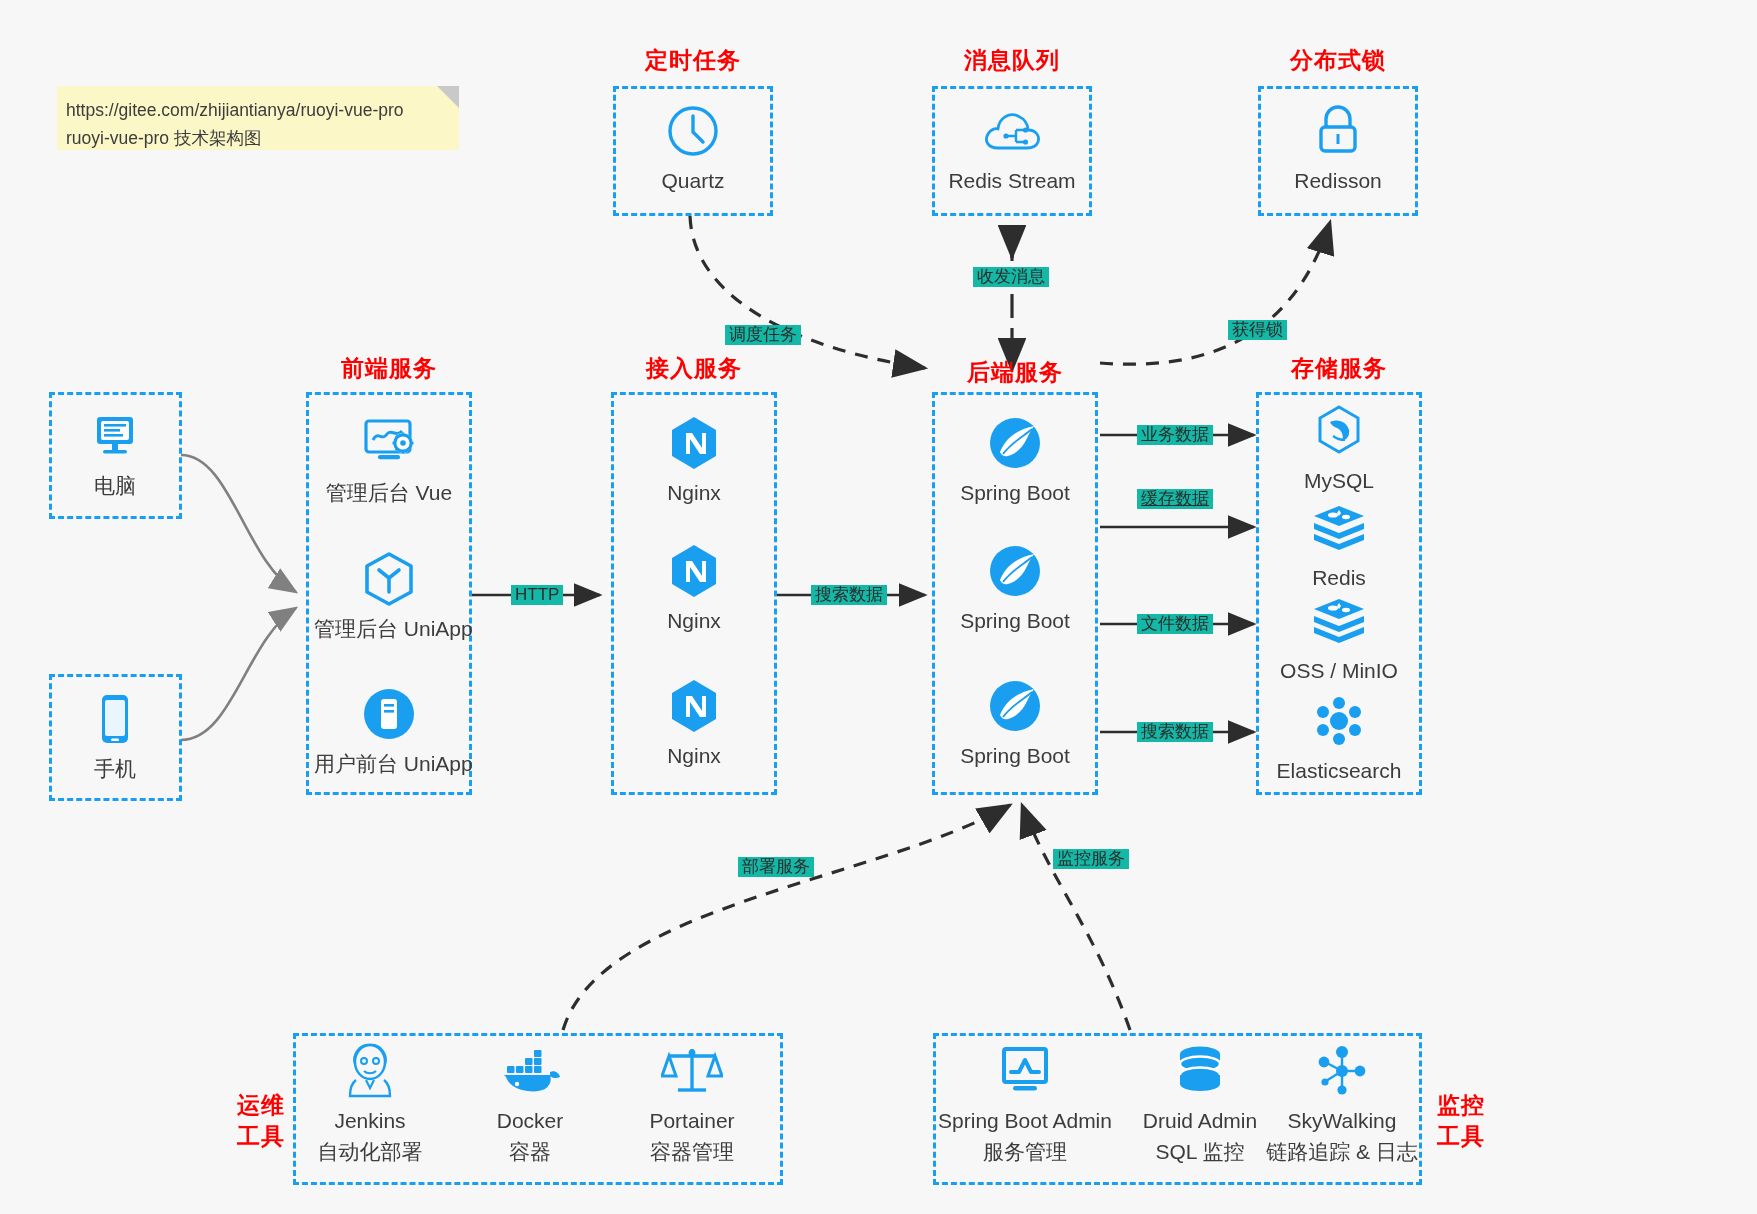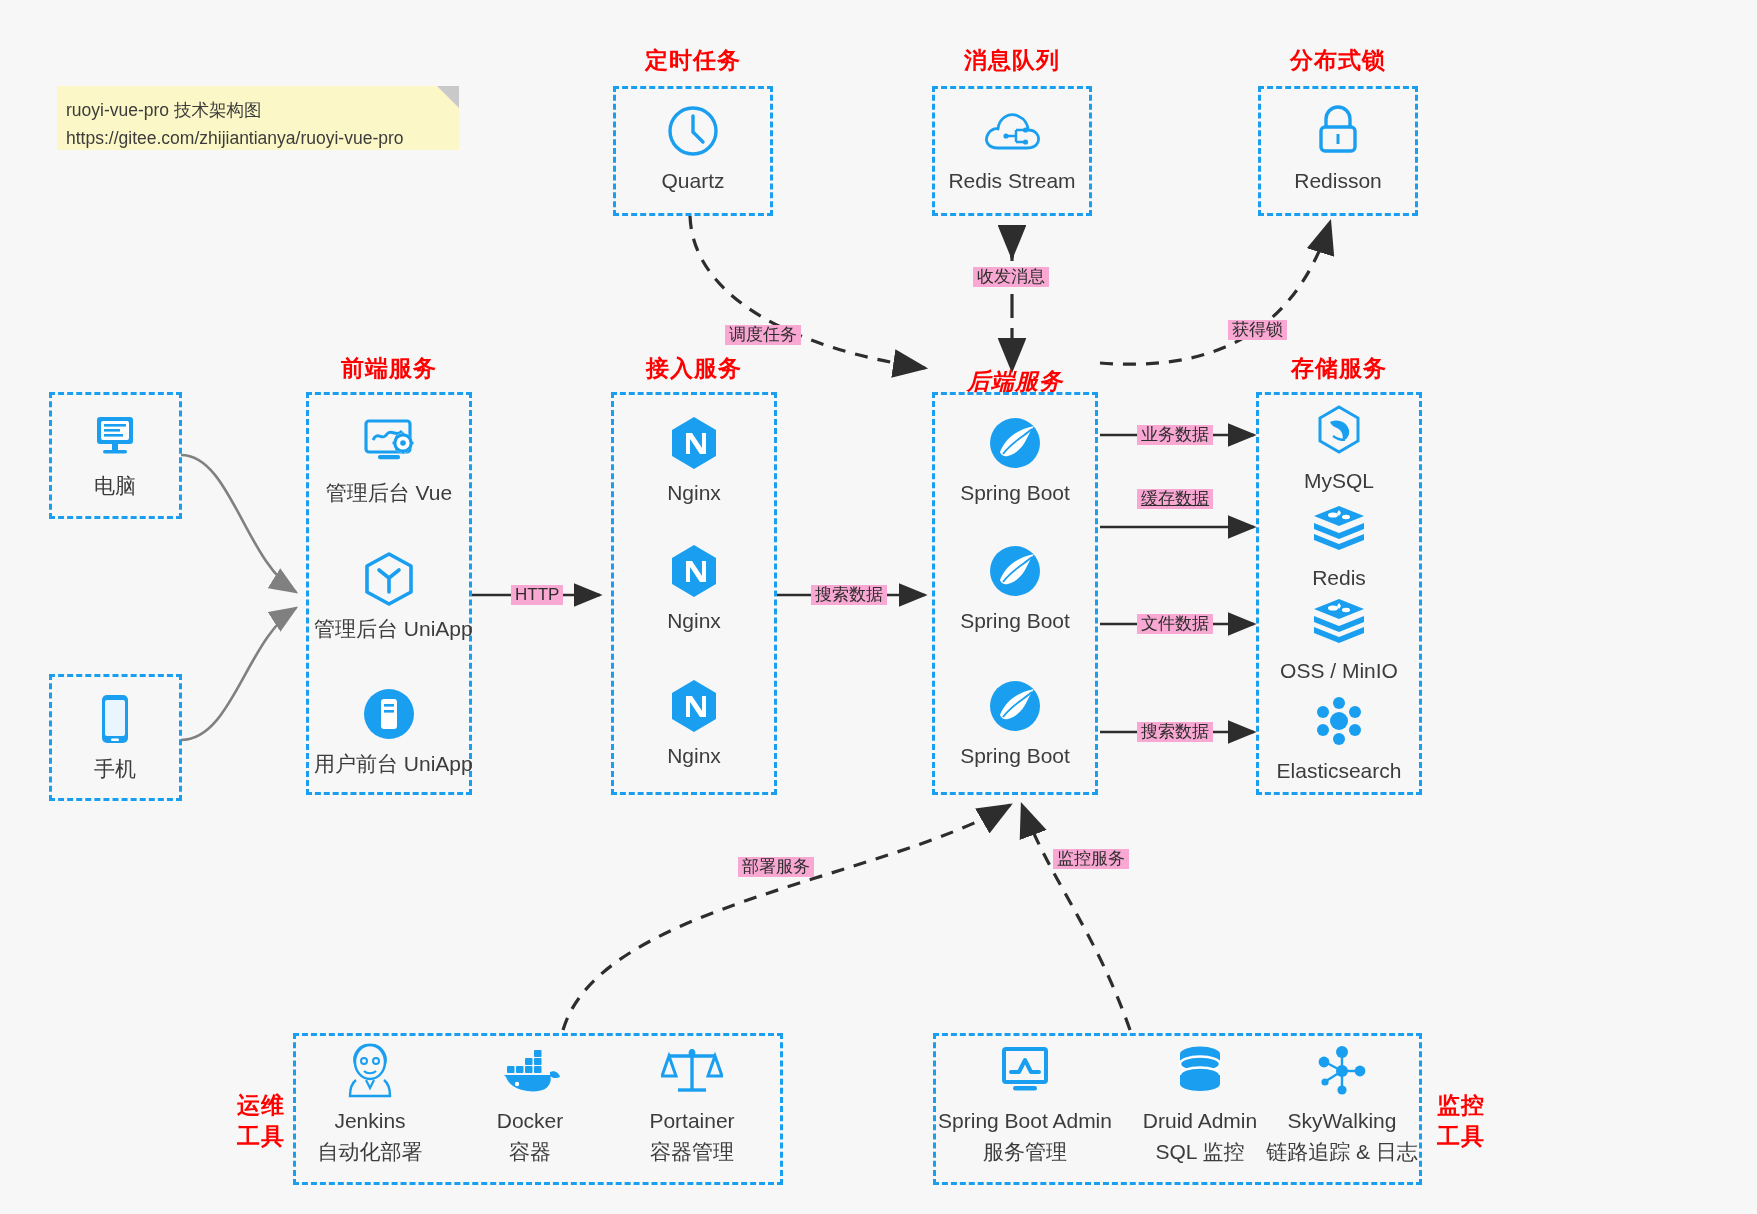--- a/index.html
+++ b/index.html
@@ -40,33 +40,33 @@
   
   .node{position:absolute;text-align:center;width:150px;}
   .node .ico{height:62px;display:flex;align-items:center;justify-content:center;}
   .node .cap{
     font-size:21px;color:#3c3c3c;line-height:25px;margin-top:6px;white-space:nowrap;
   }
   .node.wide{width:210px;}
 
   
   .elabel{
-    position:absolute;font-size:17px;color:#2d2d2d;background:#f9a8d4;
+    position:absolute;font-size:17px;color:#2d2d2d;background:#14b8a6;
     padding:0 4px;white-space:nowrap;line-height:20px;
   }
 </style>
 </head>
 <body>
 
 <div class="canvas">
 
   <div class="note">
     <div class="fold"></div>
+    <div>https://gitee.com/zhijiantianya/ruoyi-vue-pro</div>
     <div>ruoyi-vue-pro 技术架构图</div>
-    <div>https://gitee.com/zhijiantianya/ruoyi-vue-pro</div>
   </div>
 
   <svg class="wires">
     <defs>
       <marker id="ah" markerWidth="11" markerHeight="9" refX="10" refY="4.5" orient="auto">
         <polygon points="0,0 11,4.5 0,9" fill="#2d2d2d"></polygon>
       </marker>
       <marker id="ahg" markerWidth="11" markerHeight="9" refX="10" refY="4.5" orient="auto">
         <polygon points="0,0 11,4.5 0,9" fill="#808080"></polygon>
       </marker>
@@ -257,21 +257,21 @@
   <div class="node" style="left:619px;top:675px;width:150px;">
     <div class="ico">
       <svg width="56" height="58" viewBox="0 0 56 58">
         <path d="M28 3 L50 16 L50 42 L28 55 L6 42 L6 16 Z" fill="#1a9ff0"></path>
         <path d="M20 40 L20 19 L26 19 L36 34 L36 19 L40 19 L40 40 L34 40 L24 25 L24 40 Z" fill="#ffffff"></path>
       </svg>
     </div>
     <div class="cap">Nginx</div>
   </div>
 
-  <div class="ghead" style="left:932px;top:366px;width:166px;font-style:italic;">后端服务</div>
+  <div class="ghead" style="left:932px;top:357px;width:166px;">后端服务</div>
   <div class="dbox" style="left:932px;top:392px;width:166px;height:403px;"></div>
 
   <div class="node" style="left:940px;top:412px;width:150px;">
     <div class="ico">
       <svg width="58" height="58" viewBox="0 0 58 58">
         <circle cx="29" cy="29" r="25" fill="#1a9ff0"></circle>
         <path d="M14 38 C22 18 40 14 48 12 C40 22 40 36 22 42 C18 43 15 41 14 38 Z" fill="#ffffff"></path>
         <path d="M17 40 C26 28 38 22 46 15" fill="none" stroke="#1a9ff0" stroke-width="1.8"></path>
       </svg>
     </div>

